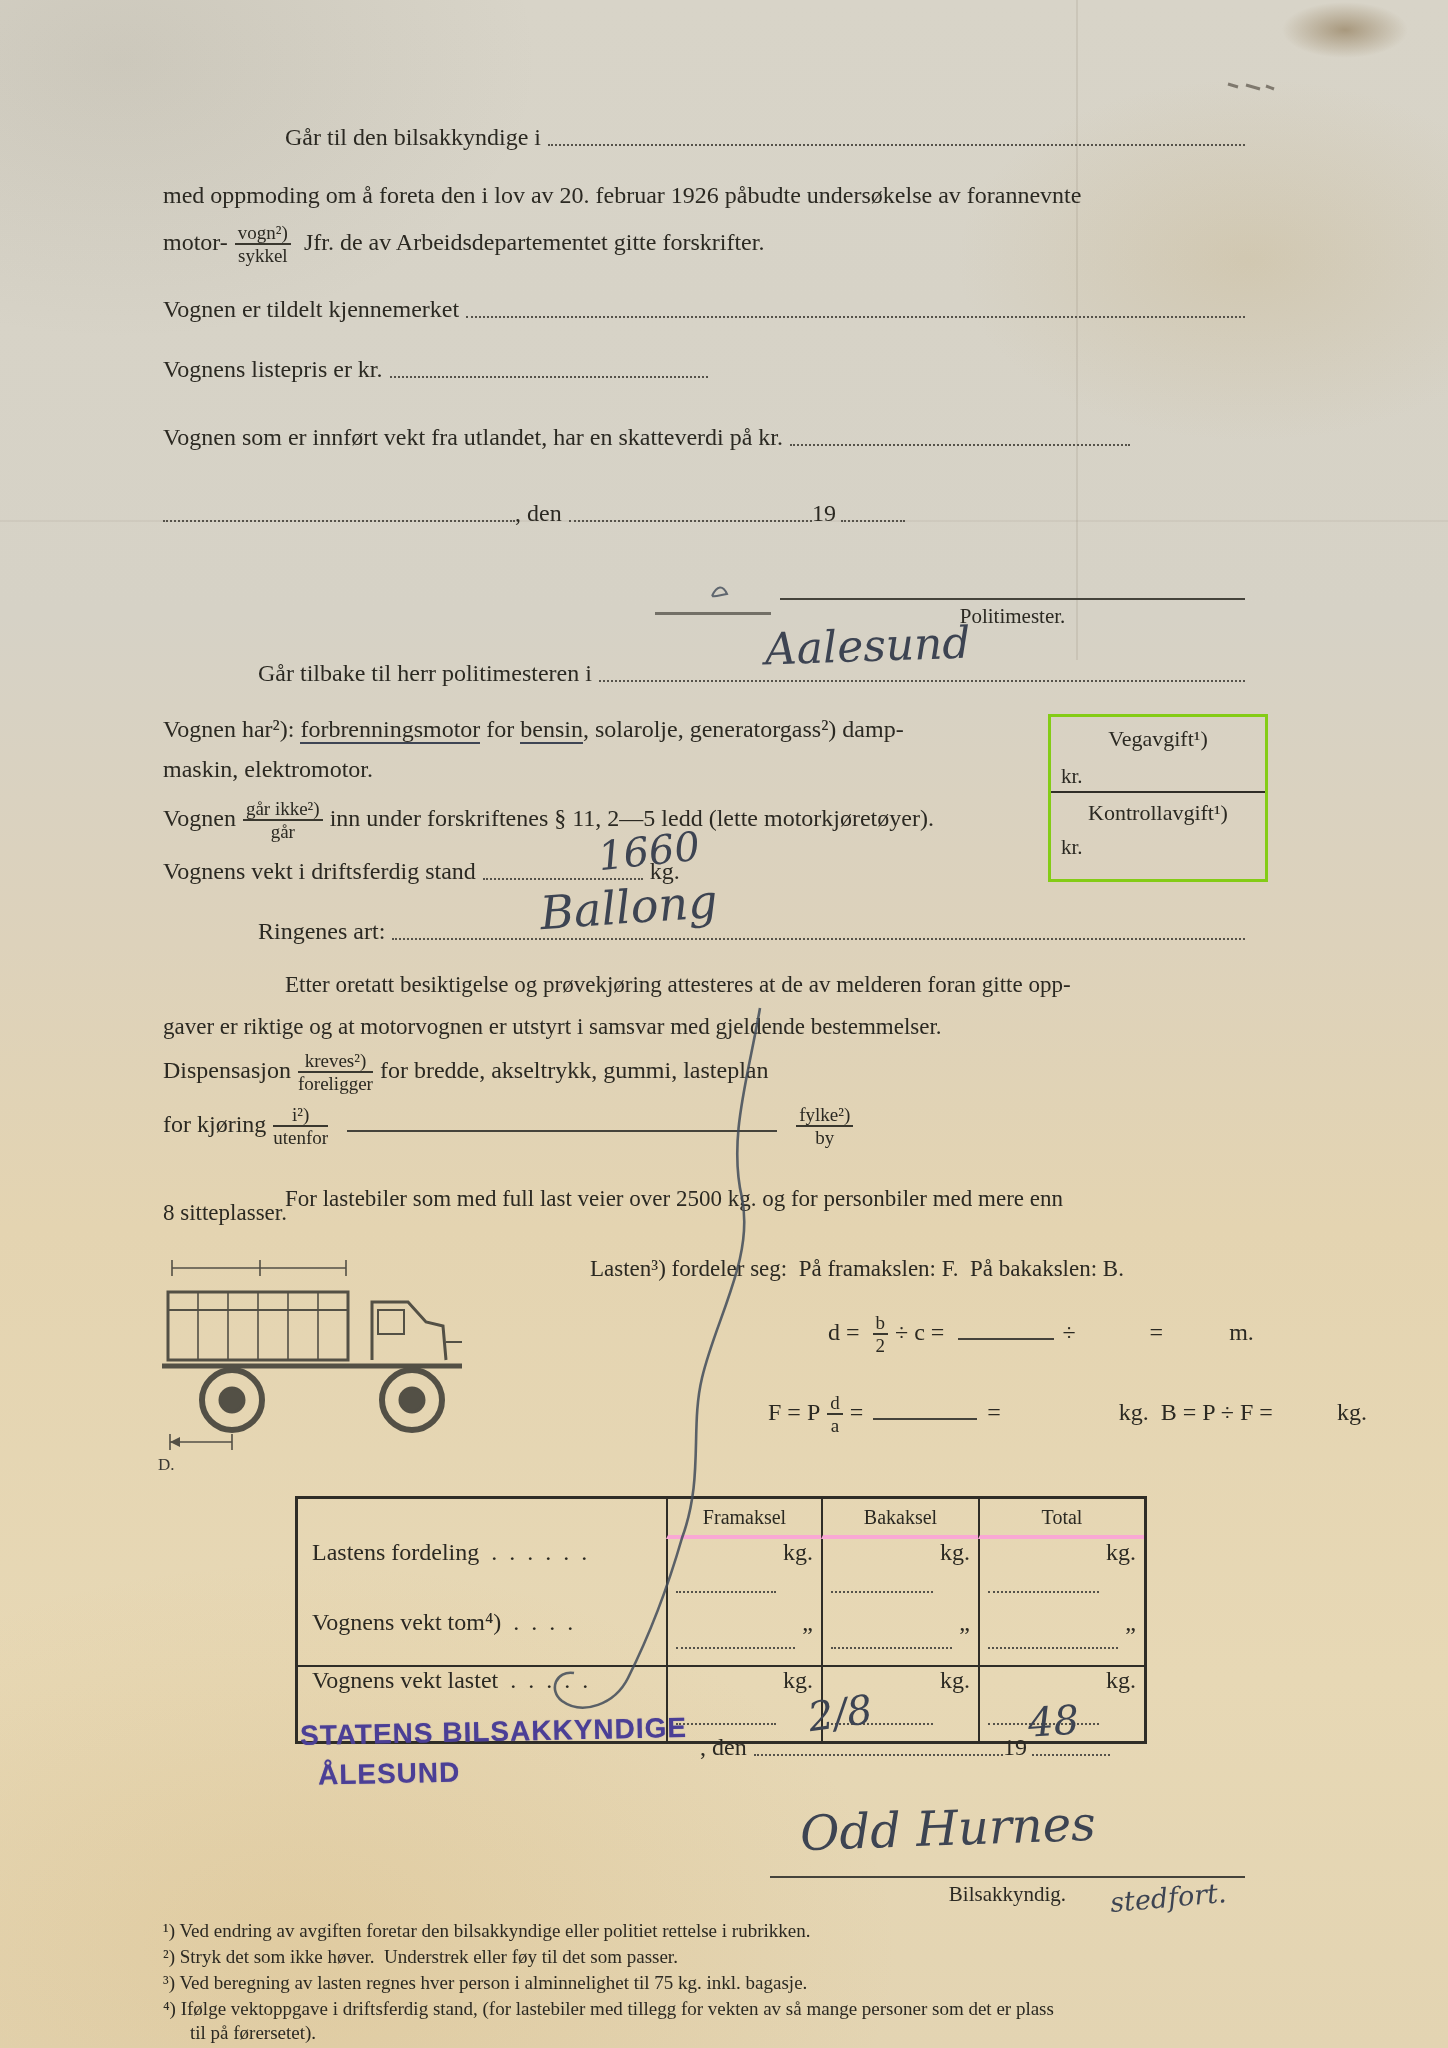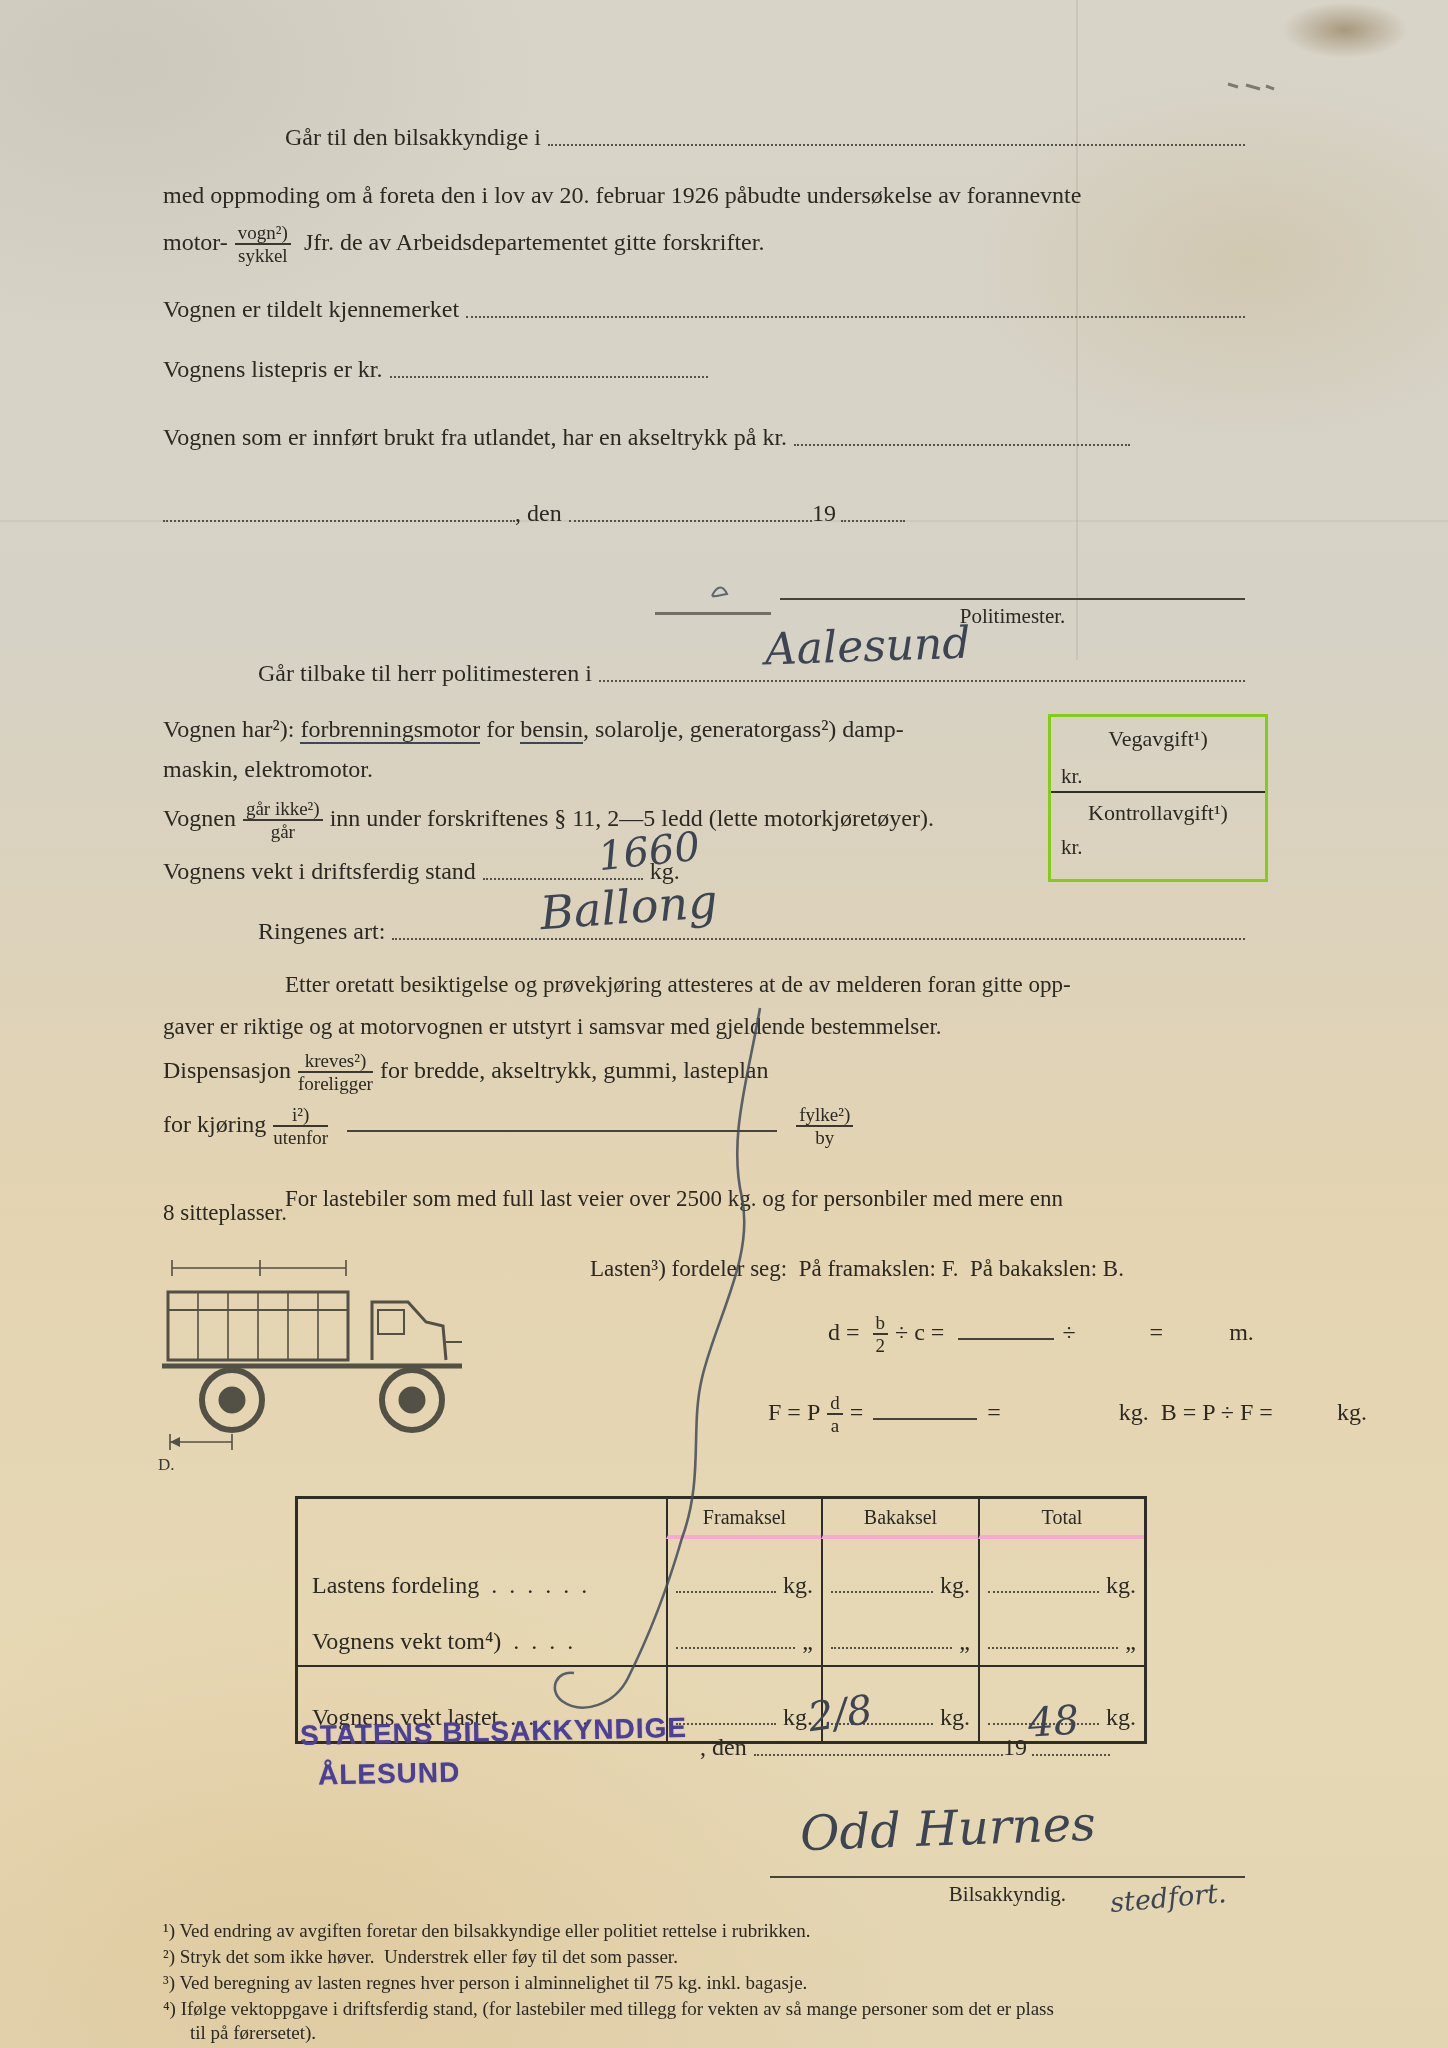--- a/index.html
+++ b/index.html
@@ -29,21 +29,21 @@
   .fb-t{text-align:center;padding-top:9px;}
   .fb-kr{font-size:21px;padding:12px 0 2px 10px;border-bottom:2px solid #2f2d27;}
   .fb-t2{text-align:center;padding-top:7px;}
   .fb-kr2{font-size:21px;padding:9px 0 0 10px;}
   .rule{position:absolute;border-top:2px solid #45433b;z-index:2;}
   .rule.heavy{border-top:3px solid #514f47;}
   .small{font-size:21px;}
   .ltable{position:absolute;left:295px;top:1496px;display:grid;grid-template-columns:368px 155px 157px 166px;border:3px solid #2f2d27;z-index:2;font-size:24px;}
   .th{height:36px;display:flex;align-items:center;justify-content:center;font-size:20px;}
   .th.c{border-left:2px solid #2f2d27;border-bottom:4px solid #f9a8d4;}
-  .td{display:flex;align-items:flex-end;padding:0 10px 10px 14px;font-family:Liberation Serif, serif;}
+  .td{display:flex;padding:0 10px 10px 14px;font-family:Liberation Serif, serif;}
   .td.u{border-left:2px solid #2f2d27;padding:0 8px 10px 6px;}
   .df{flex:1 1 auto;border-bottom:2px dotted #55524a;margin:0 7px 6px 2px;}
   .r1{height:60px;}
   .r2{height:46px;padding-bottom:8px;}
   .r3{height:64px;border-top:2px solid #2f2d27;}
   .stamp{position:absolute;font-family:"Liberation Sans","DejaVu Sans",sans-serif;font-weight:700;color:#4b3f96;letter-spacing:1px;z-index:3;text-shadow:0 0 1px rgba(75,63,150,.55);font-size:28px;transform:rotate(-1.2deg);}
   .fn19{font-size:19px;}
   svg.overlay{position:absolute;left:0;top:0;z-index:4;pointer-events:none;}
   .truck{position:absolute;left:150px;top:1230px;z-index:2;}
 </style>
@@ -67,21 +67,21 @@
   <span class="lbl">Vognen er tildelt kjennemerket</span>
   <span class="grow"></span>
 </div>
 
 <div class="fl" style="left:163px;top:356px;width:545px;">
   <span class="lbl">Vognens listepris er kr.</span>
   <span class="grow"></span>
 </div>
 
 <div class="fl" style="left:163px;top:424px;width:967px;">
-  <span class="lbl">Vognen som er innført brukt fra utlandet, har en akseltrykk på kr.</span>
+  <span class="lbl">Vognen som er innført vekt fra utlandet, har en skatteverdi på kr.</span>
   <span class="grow"></span>
 </div>
 
 <div class="fl" style="left:163px;top:500px;width:742px;">
   <span class="dseg" style="width:352px;"></span>
   <span class="lbl">, den</span>
   <span class="grow"></span>
   <span class="lbl">19</span>
   <span class="dseg" style="width:64px;margin-left:5px;"></span>
 </div>

